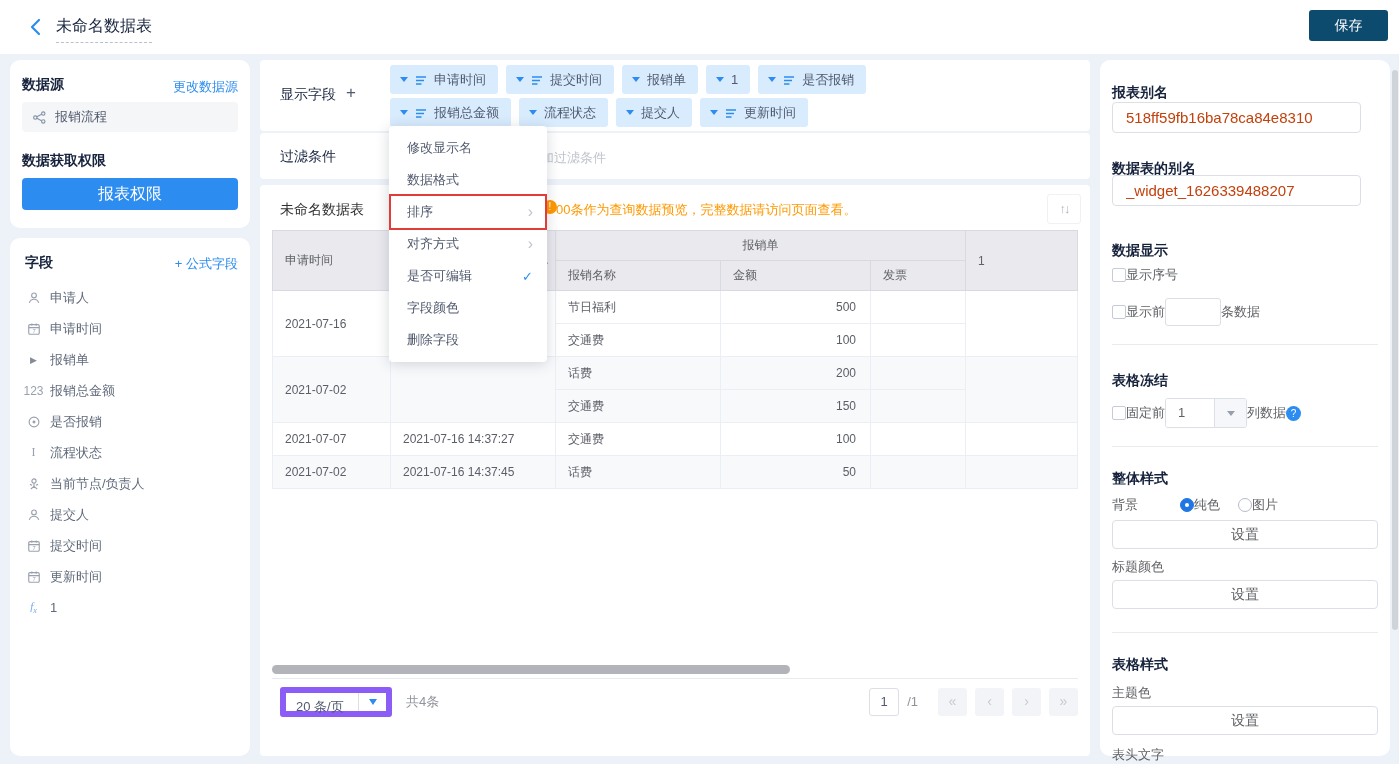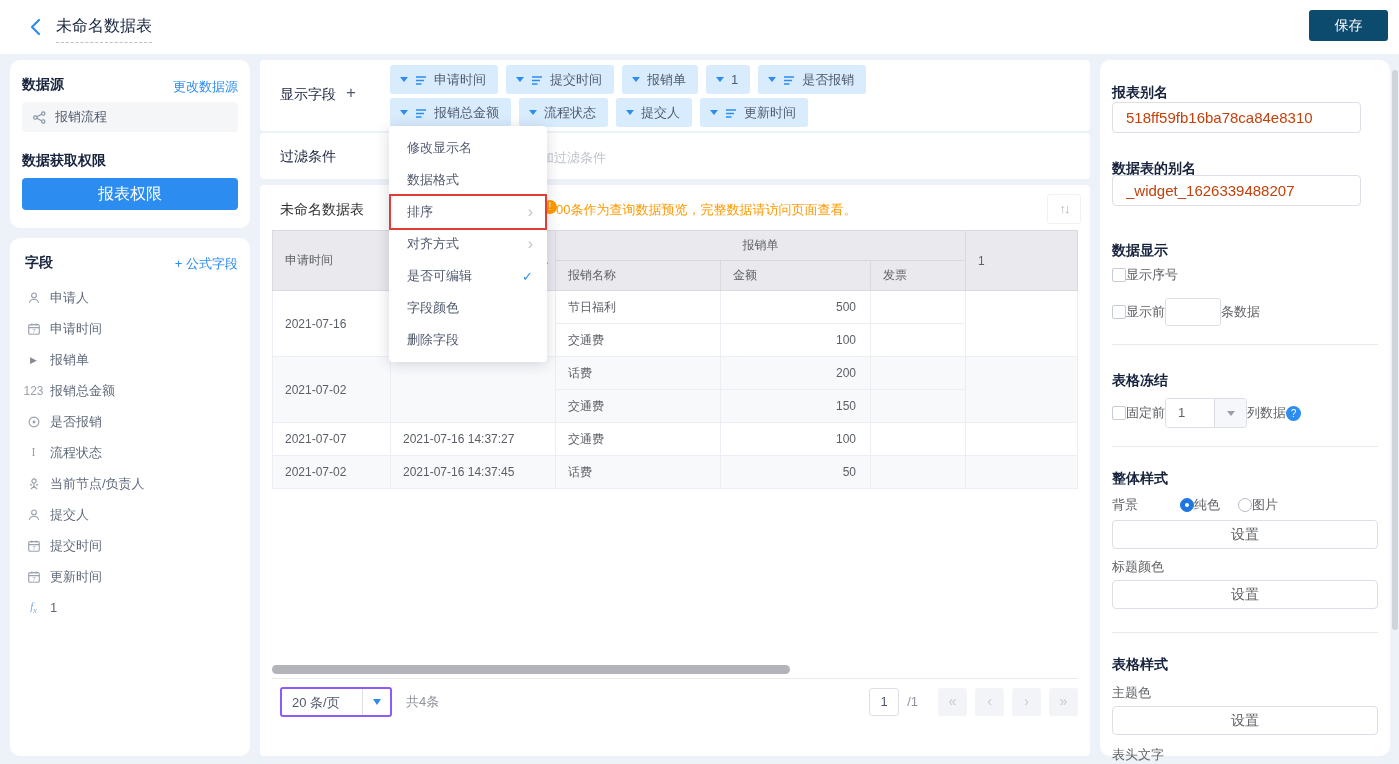--- a/index.html
+++ b/index.html
@@ -58,21 +58,21 @@
 .grid th.group { text-align:center; padding-left:0; }
 .grid td { height:33px; font-size:12px; color:#5a5e66; padding-left:12px; border:1px solid #ebeef5; background:#fff; }
 .grid tr.shade td { background:#f8f9fb; }
 .grid td.amount { text-align:right; padding-right:14px; }
 .sort-asc { position:absolute; right:5px; top:50%; transform:translateY(-50%); font-size:9px; color:#9094a0; }
 
 #h-scrollbar { position:absolute; left:12px; right:12px; bottom:82px; height:9px; }
 #h-thumb { width:518px; height:9px; background:#b3b4b9; border-radius:5px; }
 
 #pagination { position:absolute; left:12px; right:12px; bottom:32px; height:46px; border-top:1px solid #e8eaec; display:flex; align-items:center; }
-#psize { width:112px; height:30px; border:2px solid #8b5cf6; border-radius:3px; display:flex; margin-left:8px; cursor:pointer; }
+#psize { width:112px; height:30px; border:6px solid #8b5cf6; border-radius:3px; display:flex; margin-left:8px; cursor:pointer; }
 #psize-label { flex:1; line-height:28px; padding-left:10px; font-size:13px; color:#515a6e; }
 #psize-caret { width:28px; border-left:1px solid #dcdfe6; display:flex; align-items:center; justify-content:center; }
 #psize-caret i { width:0; height:0; border:4px solid transparent; border-top:6px solid #2d8cf0; margin-top:5px; }
 #ptotal { margin-left:14px; color:#909399; font-size:13px; }
 #pnum { margin-left:auto; width:30px; height:28px; border:1px solid #dcdfe6; border-radius:3px; text-align:center; line-height:26px; font-size:13px; color:#515a6e; }
 #pof { margin:0 12px 0 8px; color:#909399; font-size:13px; }
 .nav-btn { width:29px; height:28px; background:#f3f4f7; border-radius:3px; margin-left:8px; color:#c6cad2; text-align:center; line-height:27px; font-size:14px; cursor:pointer; }
 
 
 #context-menu { position:absolute; left:389px; top:126px; width:158px; background:#fff; border-radius:4px; box-shadow:0 2px 14px rgba(30,40,60,.18); padding:6px 0; z-index:50; }

